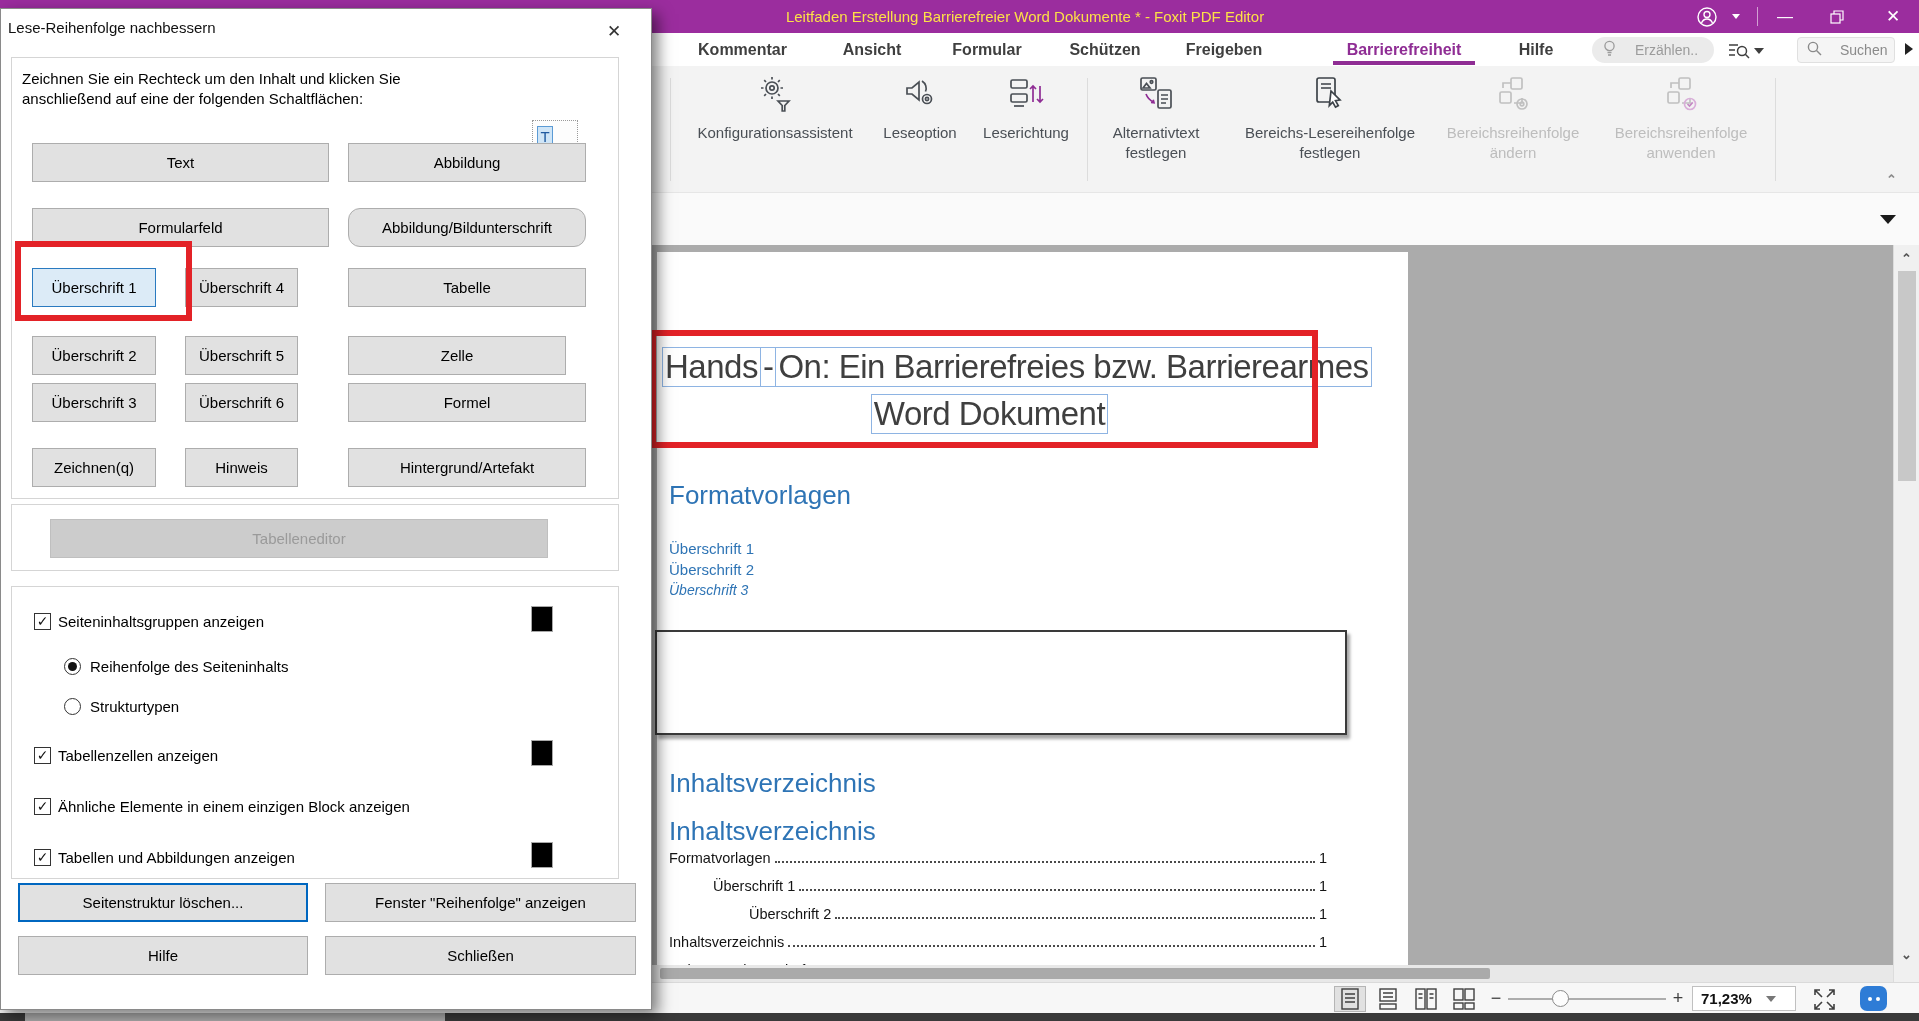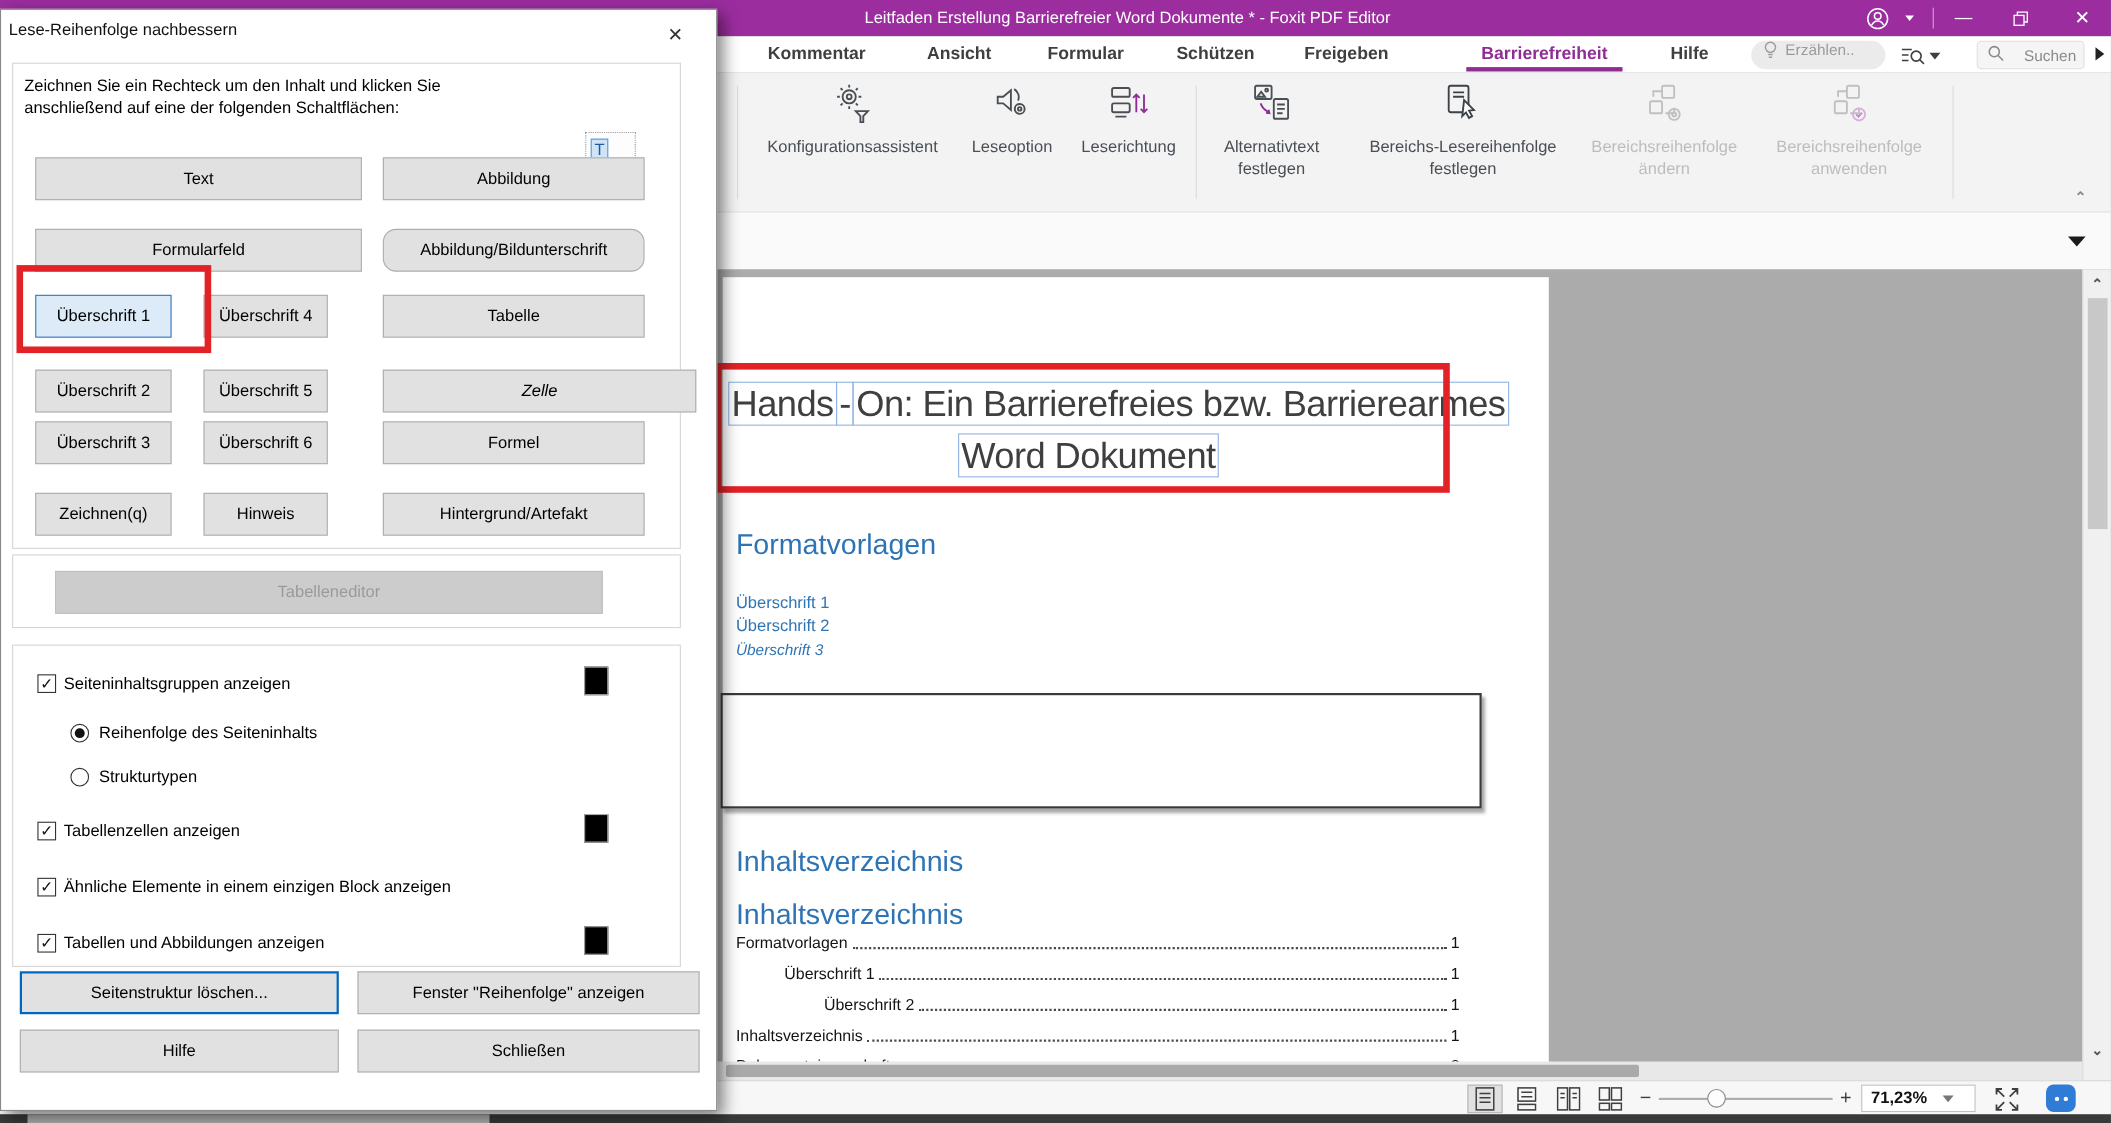--- a/index.html
+++ b/index.html
@@ -3,32 +3,32 @@
 <meta charset="utf-8">
 <style>
   * { margin:0; padding:0; box-sizing:border-box; }
   body { font-family:"Liberation Sans",sans-serif; background:#222; }
   .screen { position:relative; width:1919px; height:1021px; overflow:hidden; background:#ababab; font-family:"Liberation Sans",sans-serif; }
   .abs { position:absolute; }
 
   
   .titlebar { position:absolute; left:0; top:0; width:1919px; height:33px; background:#9b2d9e; }
   .titlebar .wtitle { position:absolute; left:640px; top:0; width:770px; height:33px; line-height:33px;
-     text-align:center; color:#ffffff; font-size:15px; white-space:nowrap; }
+     text-align:center; color:#fde047; font-size:15px; white-space:nowrap; }
   .wctrl { position:absolute; top:0; height:33px; display:flex; align-items:center; justify-content:center; color:#fff; }
   .tb-sep { position:absolute; top:7px; width:1px; height:19px; background:rgba(255,255,255,.55); }
 
   
   .tabrow { position:absolute; left:0; top:33px; width:1919px; height:33px; background:#ffffff; }
   .rtab { position:absolute; top:0; height:33px; display:flex; align-items:center; justify-content:center;
       font-size:16px; font-weight:bold; color:#3f3f3f; white-space:nowrap; cursor:default; }
   .rtab.active { color:#8f2d94; }
   .tab-underline { position:absolute; top:61px; height:4px; background:#8f2d94; }
-  .pill { position:absolute; top:4px; height:26px; border-radius:13px; background:#ebebeb; display:flex; align-items:flex-start;
-      gap:6px; padding:0 10px; color:#9b9b9b; font-size:14px; }
+  .pill { position:absolute; top:4px; height:26px; border-radius:13px; background:#ebebeb; display:flex; align-items:center;
+      gap:18px; padding:0 10px; color:#9b9b9b; font-size:14px; }
   .searchbox { position:absolute; top:4px; height:26px; border-radius:4px; background:#f5f5f5; border:1px solid #e0e0e0;
       display:flex; align-items:center; gap:18px; padding:0 9px; color:#8a8a8a; font-size:14px; }
 
   
   .ribbon { position:absolute; left:0; top:66px; width:1919px; height:127px; background:#f3f3f3; border-bottom:1px solid #e6e6e6;padding-left:28px; }
   .rgroupsep { position:absolute; top:12px; width:1px; height:103px; background:#dcdcdc; }
   .rbtn { position:absolute; top:8px; display:flex; flex-direction:column; align-items:center; gap:5px; cursor:pointer; }
   .rbtn .lbl { font-size:15px; color:#4a4f55; text-align:center; line-height:20px; white-space:nowrap; }
   .rbtn.disabled .lbl { color:#bdbdbd; }
   .substrip { position:absolute; left:652px; top:193px; width:1267px; height:52px; background:#fafafa; }
@@ -400,21 +400,21 @@
 
       <div class="dbtn" style="left:336px;top:85px;width:238px;height:39px;">Abbildung</div>
       <div class="dbtn" style="left:336px;top:150px;width:238px;height:39px;border-radius:12px;">Abbildung/Bildunterschrift</div>
 
       <div class="dbtn sel" style="left:20px;top:210px;width:124px;height:39px;">Überschrift 1</div>
       <div class="dbtn" style="left:173px;top:210px;width:113px;height:39px;">Überschrift 4</div>
       <div class="dbtn" style="left:336px;top:210px;width:238px;height:39px;">Tabelle</div>
 
       <div class="dbtn" style="left:20px;top:278px;width:124px;height:39px;">Überschrift 2</div>
       <div class="dbtn" style="left:173px;top:278px;width:113px;height:39px;">Überschrift 5</div>
-      <div class="dbtn" style="left:336px;top:278px;width:285px;height:39px;font-style:italic;">Zelle</div>
+      <div class="dbtn" style="left:336px;top:278px;width:218px;height:39px;">Zelle</div>
 
       <div class="dbtn" style="left:20px;top:325px;width:124px;height:39px;">Überschrift 3</div>
       <div class="dbtn" style="left:173px;top:325px;width:113px;height:39px;">Überschrift 6</div>
       <div class="dbtn" style="left:336px;top:325px;width:238px;height:39px;">Formel</div>
 
       <div class="dbtn" style="left:20px;top:390px;width:124px;height:39px;">Zeichnen(q)</div>
       <div class="dbtn" style="left:173px;top:390px;width:113px;height:39px;">Hinweis</div>
       <div class="dbtn" style="left:336px;top:390px;width:238px;height:39px;">Hintergrund/Artefakt</div>
     </div>
 

